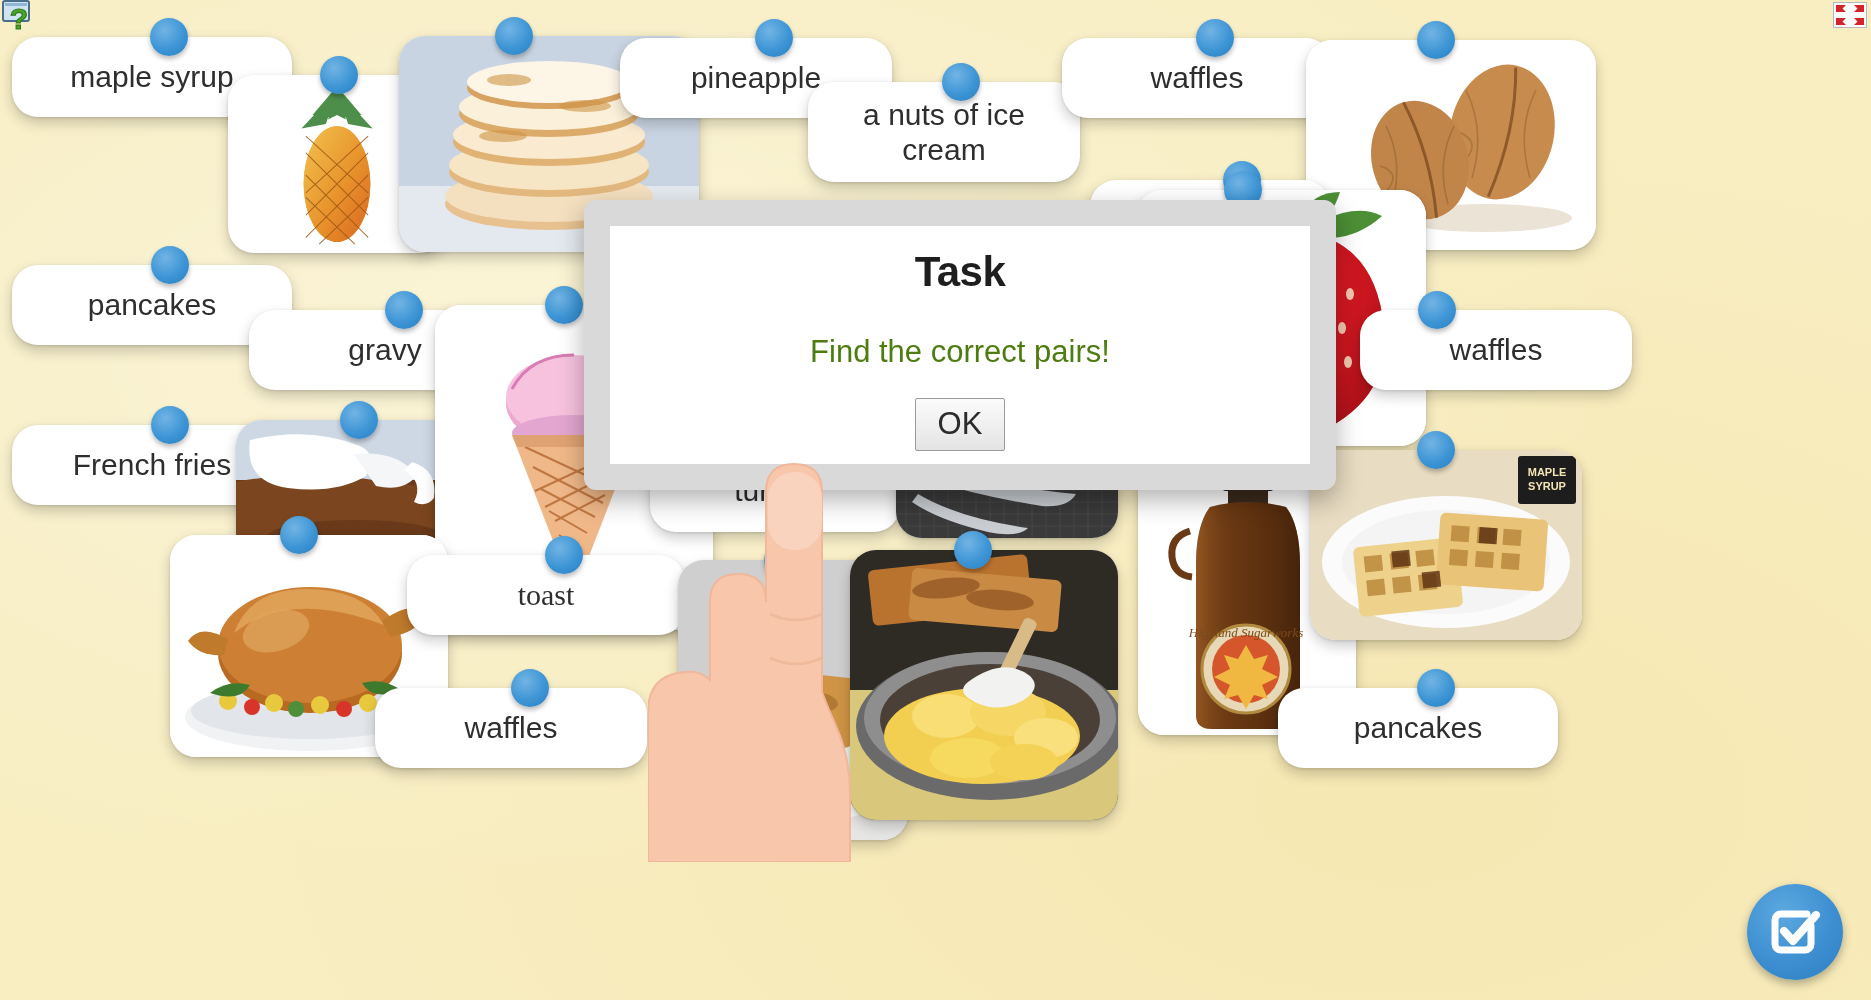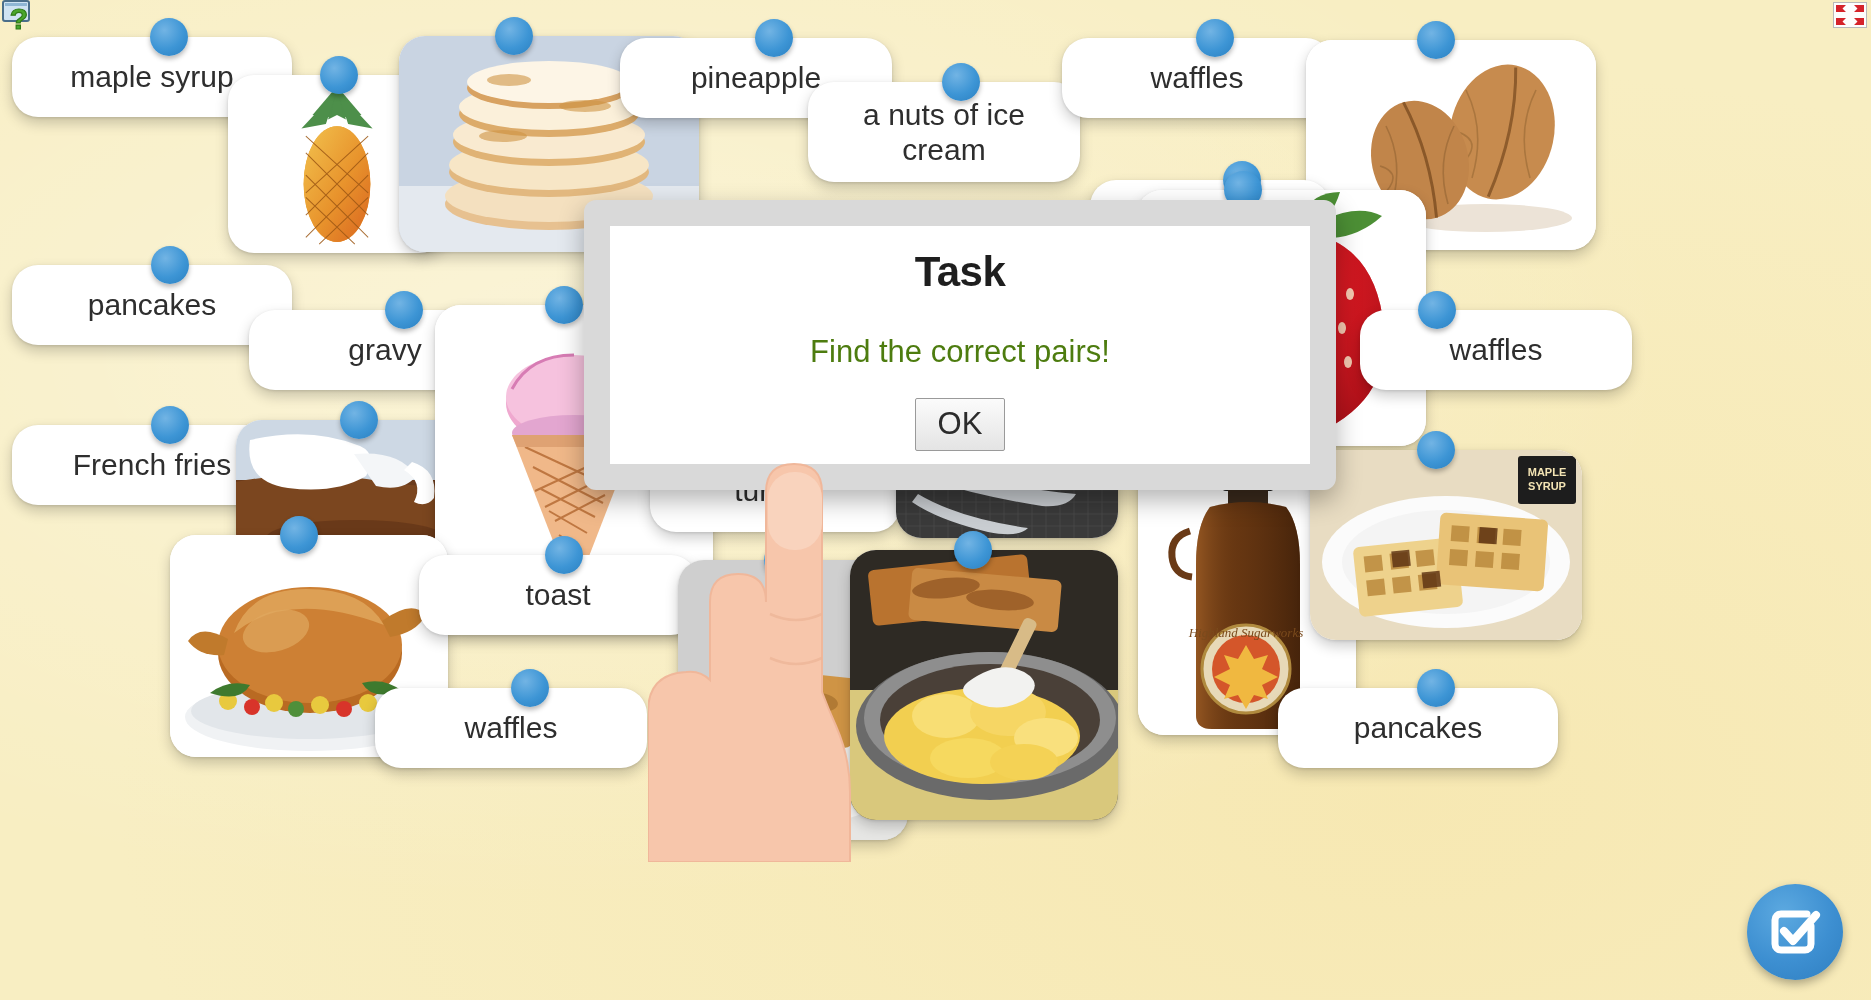--- a/index.html
+++ b/index.html
@@ -450,21 +450,21 @@
               <circle cx="174" cy="174" r="8" fill="#d8342a"></circle>
       <circle cx="198" cy="168" r="9" fill="#e8c93e"></circle>
               <circle cx="220" cy="172" r="8" fill="#4f8f3a"></circle>
       <path d="M40 158 q18 -14 40 -8 q-10 18 -40 8 Z" fill="#3e7a2e"></path>
       <path d="M232 156 q-18 -14 -40 -8 q10 18 40 8 Z" fill="#3e7a2e"></path>
     </g>
   </svg>
         </div>
       </div>
       <div class="dot" style="left: 280px; top: 516px; z-index: 30;"></div>
-      <div class="card word" style="left: 419px; top: 555px; width: 278px; height: 80px; z-index: 30;">
+      <div class="card word" style="left: 407px; top: 555px; width: 278px; height: 80px; z-index: 30; font-family: Liberation Serif, serif;">
         <span>toast</span>
       </div>
       <div class="dot" style="left: 545px; top: 536px; z-index: 31;"></div>
       <div class="card pic" style="left: 650px; top: 560px; width: 230px; height: 280px; z-index: 31;">
         <div class="pic-inner">
           <svg viewBox="0 0 230 280" preserveAspectRatio="xMidYMid slice" class="art">
     <rect width="230" height="280" fill="#cfcfcf"></rect>
     <rect y="120" width="230" height="160" fill="#e6e6e4"></rect>
     <ellipse cx="115" cy="200" rx="118" ry="66" fill="#f7f7f5"></ellipse>
     <ellipse cx="115" cy="196" rx="98" ry="52" fill="#efefec"></ellipse>

